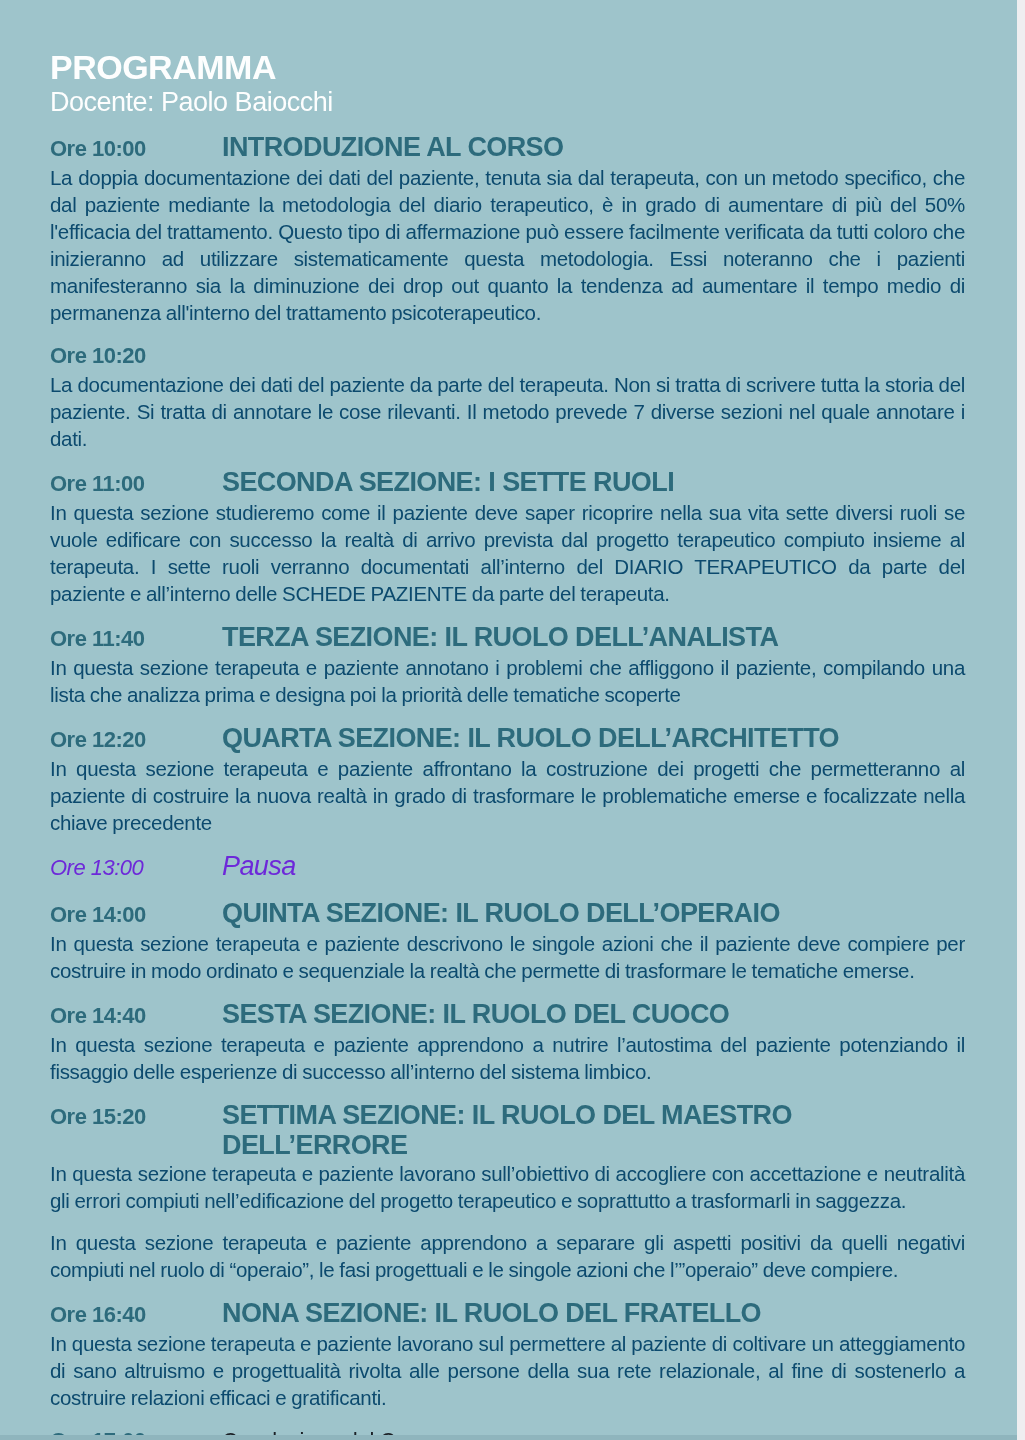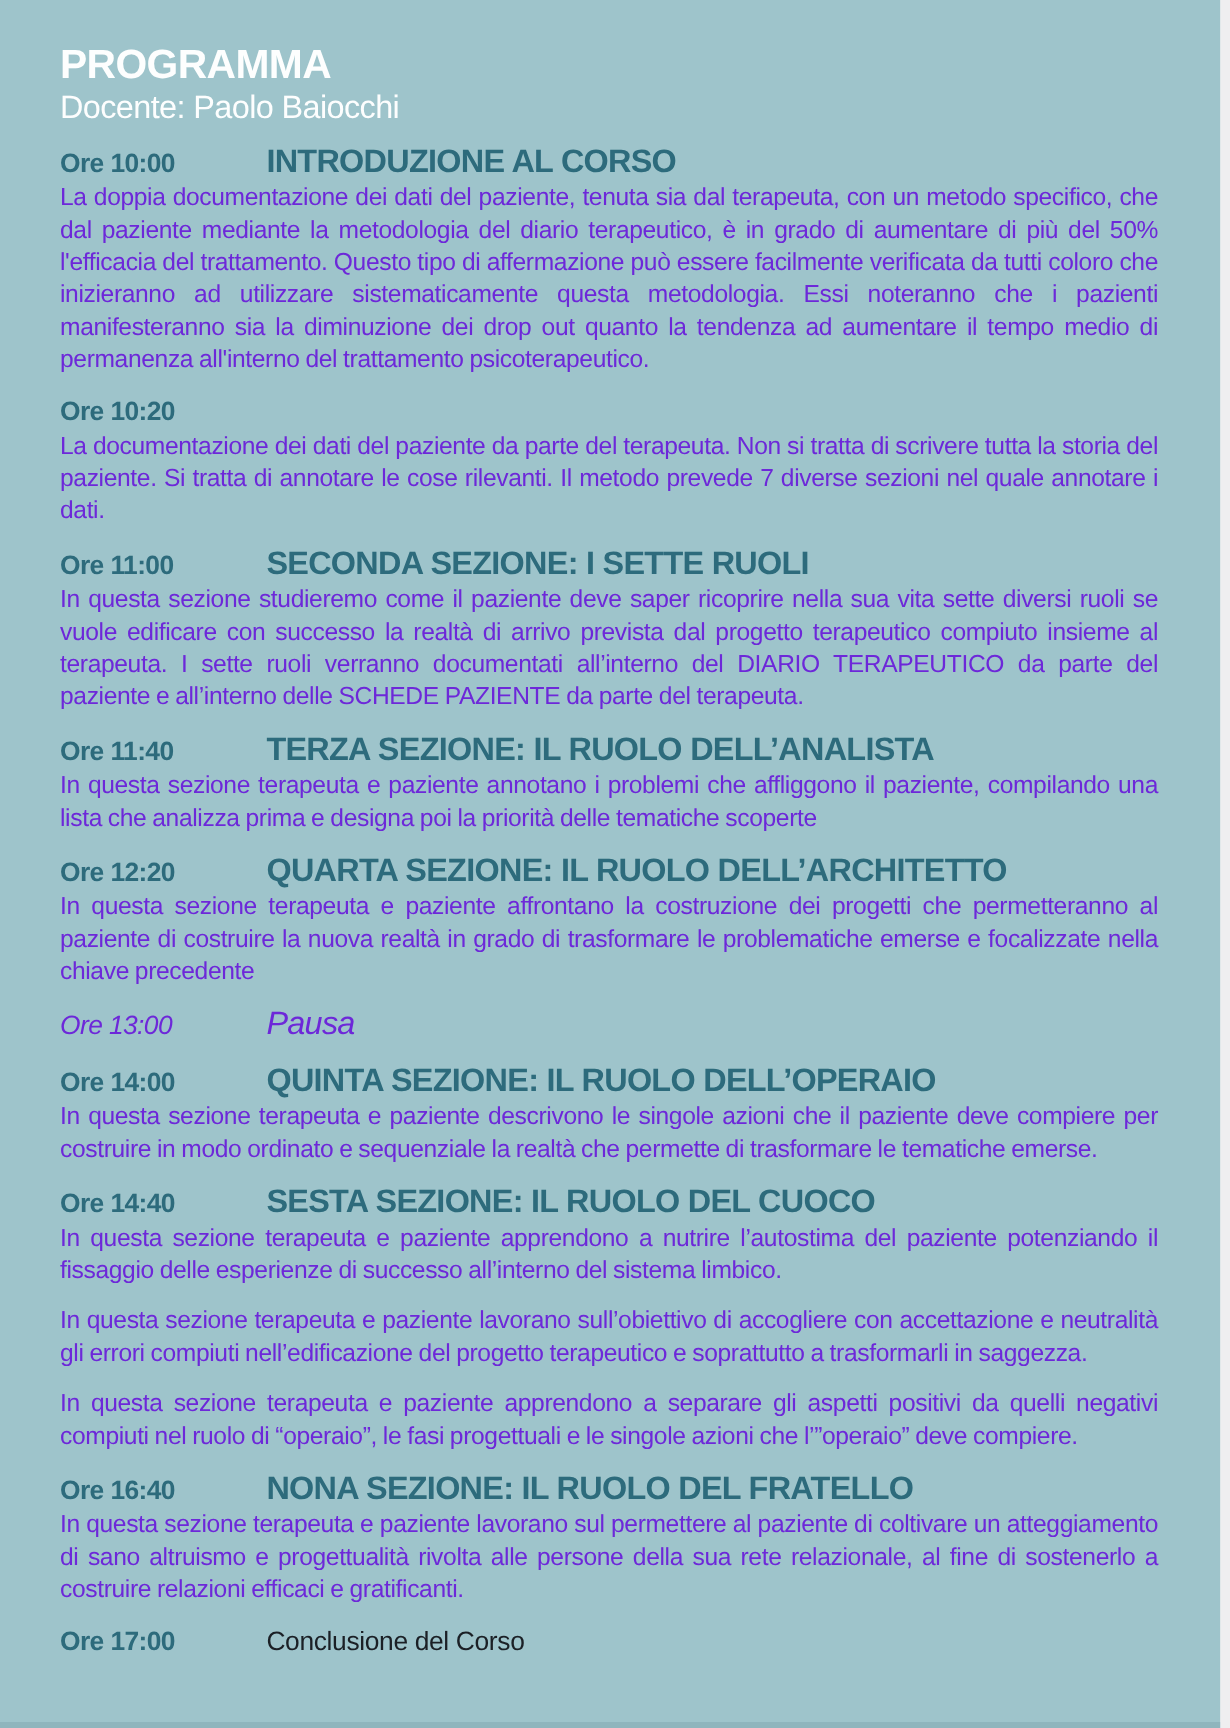--- a/index.html
+++ b/index.html
@@ -20,21 +20,21 @@
   .right-strip {
     position: absolute; right: 0; top: 0;
     width: 8px; height: 1440px;
     background: #EFEEF0;
   }
   .bottom-strip {
     position: absolute; left: 0; bottom: 0;
     width: 1017px; height: 5px;
     background: #8FB5BD;
   }
-  .doc-header { margin-bottom: 14px; }
+  .doc-header { margin-bottom: 14px; margin-top: 13px; }
   .doc-title {
     color: #FDFEFE;
     font-size: 34px; font-weight: 700;
     line-height: 40px;
     letter-spacing: -0.5px;
   }
   .doc-subtitle {
     color: #FDFEFE;
     font-size: 27px; font-weight: 400;
     line-height: 30px;
@@ -49,21 +49,21 @@
     line-height: 30px;
     letter-spacing: -0.5px;
   }
   .entry-title {
     color: #2D6B7C;
     font-size: 27px; font-weight: 700;
     line-height: 30px;
     letter-spacing: -0.6px;
   }
   .entry-body {
-    color: #6d28d9;
+    color: #0c4a6e;
     font-size: 20.5px; font-weight: 400;
     line-height: 27px;
     letter-spacing: -0.3px;
     word-spacing: -0.5px;
     text-align: justify;
     margin: 0;
   }
   .entry-body:empty { display: none; }
   .style-italic .entry-time,
   .style-italic .entry-title {
@@ -145,20 +145,24 @@
 
   <div class="entry">
     <div class="entry-row">
       <div class="entry-time">Ore 14:40</div>
       <div class="entry-title">SESTA SEZIONE: IL RUOLO DEL CUOCO</div>
     </div>
     <p class="entry-body">In questa sezione terapeuta e paziente apprendono a nutrire l’autostima del paziente potenziando il fissaggio delle esperienze di successo all’interno del sistema limbico.</p>
   </div>
 
   <div class="entry">
+    <div class="entry-row">
+      <div class="entry-time">Ore 15:20</div>
+      <div class="entry-title">SETTIMA SEZIONE: IL RUOLO DEL MAESTRO DELL’ERRORE</div>
+    </div>
     <p class="entry-body">In questa sezione terapeuta e paziente lavorano sull’obiettivo di accogliere con accettazione e neutralità gli errori compiuti nell’edificazione del progetto terapeutico e soprattutto a trasformarli in saggezza.</p>
   </div>
 
   <div class="entry">
     <p class="entry-body">In questa sezione terapeuta e paziente apprendono a separare gli aspetti positivi da quelli negativi compiuti nel ruolo di “operaio”, le fasi progettuali e le singole azioni che l’”operaio” deve compiere.</p>
   </div>
 
   <div class="entry">
     <div class="entry-row">
       <div class="entry-time">Ore 16:40</div>

